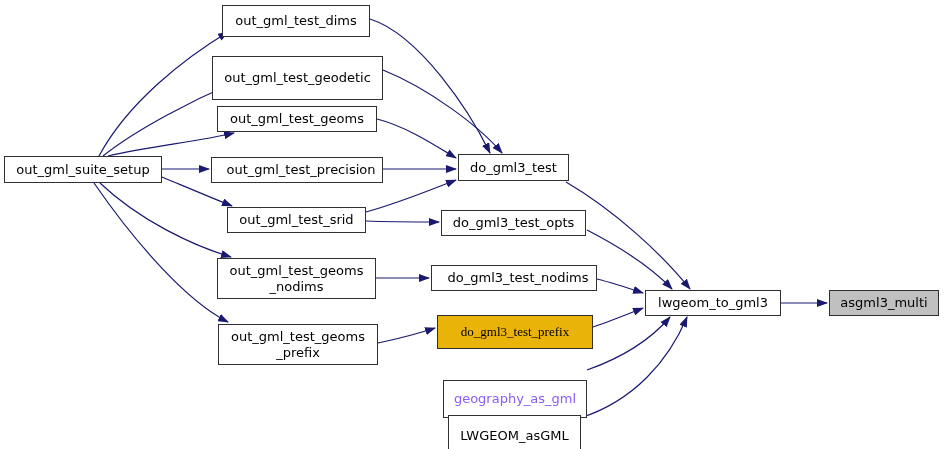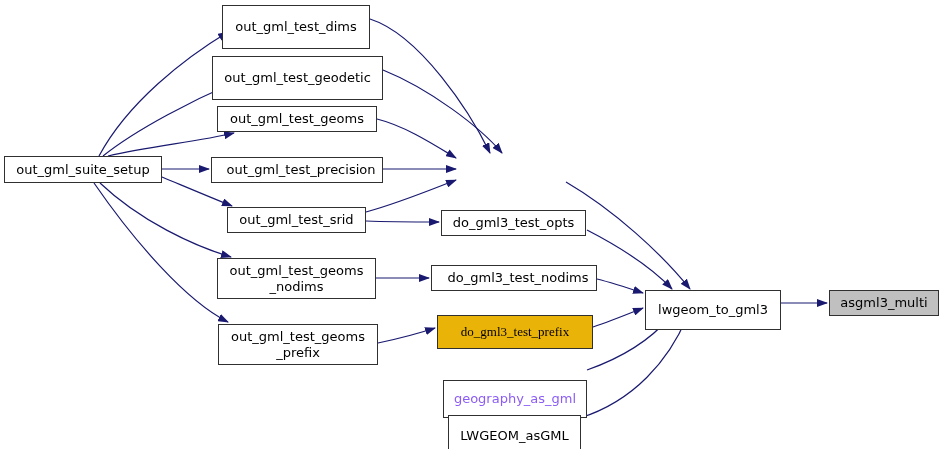--- a/index.html
+++ b/index.html
@@ -72,29 +72,30 @@
         <path d="M 566,182 C 614,210 662,254 690,289" class="edge" stroke="#191970" marker-end="url(#arrow)"></path>
         <path d="M 587,230 C 620,247 652,268 672,289" class="edge" stroke="#191970" marker-end="url(#arrow)"></path>
         <path d="M 597,279 C 613,283 628,288 643,293" class="edge" stroke="#191970" marker-end="url(#arrow)"></path>
         <path d="M 593,327 C 611,321 628,314 643,308" class="edge" stroke="#191970" marker-end="url(#arrow)"></path>
         <path d="M 587,370 C 624,357 652,338 670,317" class="edge" stroke="#191970" marker-end="url(#arrow)"></path>
         <path d="M 580,418 C 634,401 669,360 687,317" class="edge" stroke="#191970" marker-end="url(#arrow)"></path>
         <path d="M 781,303 C 796,303 811,303 827,303" class="edge" stroke="#191970" marker-end="url(#arrow)"></path>
       </g>
   </svg>
 <div class="graph-node" style="left: 4px; top: 156px; width: 158px; height: 27px; background: rgb(255, 255, 255); border-color: rgb(48, 48, 48); color: rgb(0, 0, 0);">out_gml_suite_setup</div>
-    <div class="graph-node" style="left: 222px; top: 5px; width: 148px; height: 44px; background: rgb(255, 255, 255); border-color: rgb(48, 48, 48); color: rgb(0, 0, 0);">out_gml_test_dims</div>
+    <div class="graph-node" style="left: 222px; top: 5px; width: 148px; height: 32px; background: rgb(255, 255, 255); border-color: rgb(48, 48, 48); color: rgb(0, 0, 0);">out_gml_test_dims</div>
     <div class="graph-node" style="left: 212px; top: 56px; width: 171px; height: 44px; background: rgb(255, 255, 255); border-color: rgb(48, 48, 48); color: rgb(0, 0, 0);">out_gml_test_geodetic</div>
     <div class="graph-node" style="left: 217px; top: 106px; width: 160px; height: 26px; background: rgb(255, 255, 255); border-color: rgb(48, 48, 48); color: rgb(0, 0, 0);">out_gml_test_geoms</div>
     <div class="graph-node" style="left: 211px; top: 157px; width: 172px; height: 26px; background: rgb(255, 255, 255); border-color: rgb(48, 48, 48); color: rgb(0, 0, 0); padding-left: 8px;">out_gml_test_precision</div>
     <div class="graph-node" style="left: 227px; top: 207px; width: 139px; height: 26px; background: rgb(255, 255, 255); border-color: rgb(48, 48, 48); color: rgb(0, 0, 0);">out_gml_test_srid</div>
     <div class="graph-node" style="left: 217px; top: 258px; width: 159px; height: 41px; background: rgb(255, 255, 255); border-color: rgb(48, 48, 48); color: rgb(0, 0, 0);">out_gml_test_geoms
 _nodims</div>
     <div class="graph-node" style="left: 218px; top: 324px; width: 160px; height: 41px; background: rgb(255, 255, 255); border-color: rgb(48, 48, 48); color: rgb(0, 0, 0);">out_gml_test_geoms
 _prefix</div>
+    <div class="graph-node" style="left: 458px; top: 154px; width: 111px; height: 27px; background: rgb(255, 255, 255); border-color: rgb(48, 48, 48); color: rgb(0, 0, 0);">do_gml3_test</div>
     <div class="graph-node" style="left: 441px; top: 210px; width: 145px; height: 26px; background: rgb(255, 255, 255); border-color: rgb(48, 48, 48); color: rgb(0, 0, 0);">do_gml3_test_opts</div>
     <div class="graph-node" style="left: 431px; top: 265px; width: 166px; height: 26px; background: rgb(255, 255, 255); border-color: rgb(48, 48, 48); color: rgb(0, 0, 0); padding-left: 8px;">do_gml3_test_nodims</div>
     <div class="graph-node" style="left: 437px; top: 315px; width: 156px; height: 34px; background: #eab308; border-color: rgb(48, 48, 48); color: rgb(0, 0, 0); font-family: Liberation Serif, serif;">do_gml3_test_prefix</div>
     <div class="graph-node" style="left: 443px; top: 380px; width: 144px; height: 38px; background: rgb(255, 255, 255); border-color: rgb(48, 48, 48); color: #8b5cf6;">geography_as_gml</div>
     <div class="graph-node" style="left: 448px; top: 415px; width: 133px; height: 42px; background: rgb(255, 255, 255); border-color: rgb(48, 48, 48); color: rgb(0, 0, 0);">LWGEOM_asGML</div>
-    <div class="graph-node" style="left: 645px; top: 290px; width: 136px; height: 40px; background: rgb(255, 255, 255); border-color: rgb(48, 48, 48); color: rgb(0, 0, 0);">lwgeom_to_gml3</div>
+    <div class="graph-node" style="left: 645px; top: 290px; width: 136px; height: 26px; background: rgb(255, 255, 255); border-color: rgb(48, 48, 48); color: rgb(0, 0, 0);">lwgeom_to_gml3</div>
     <div class="graph-node focus" style="left: 829px; top: 290px; width: 110px; height: 26px; background: rgb(192, 192, 192); border-color: rgb(48, 48, 48); color: rgb(0, 0, 0);">asgml3_multi</div>
   </div>
 
 </body></html>

